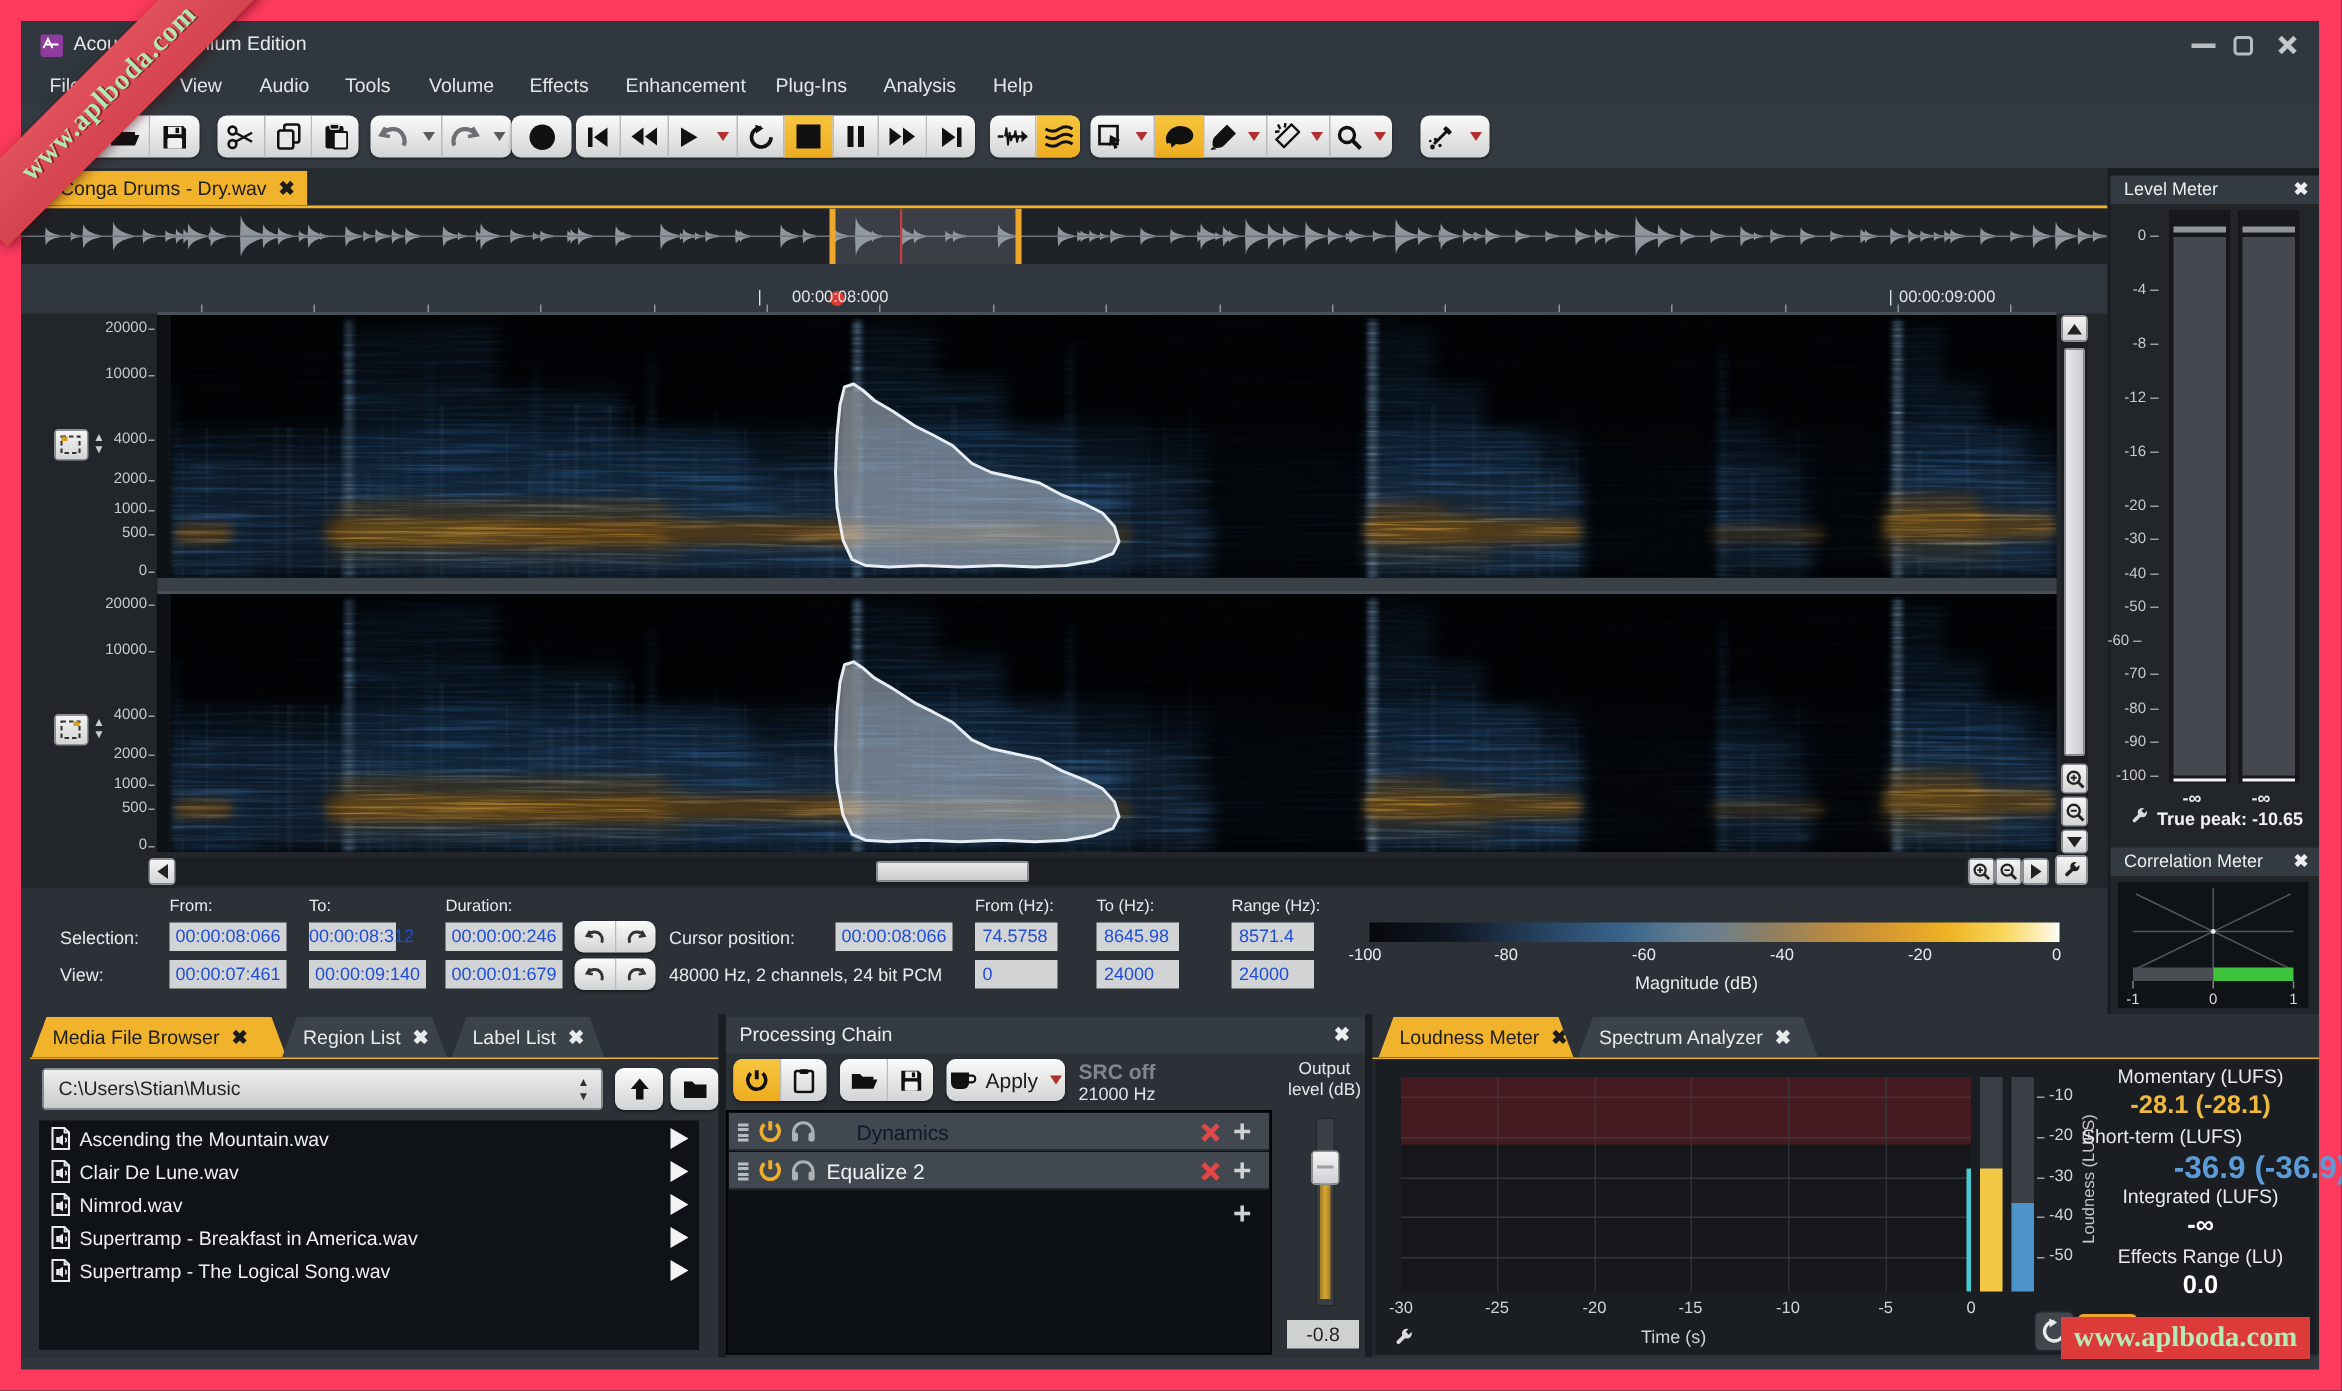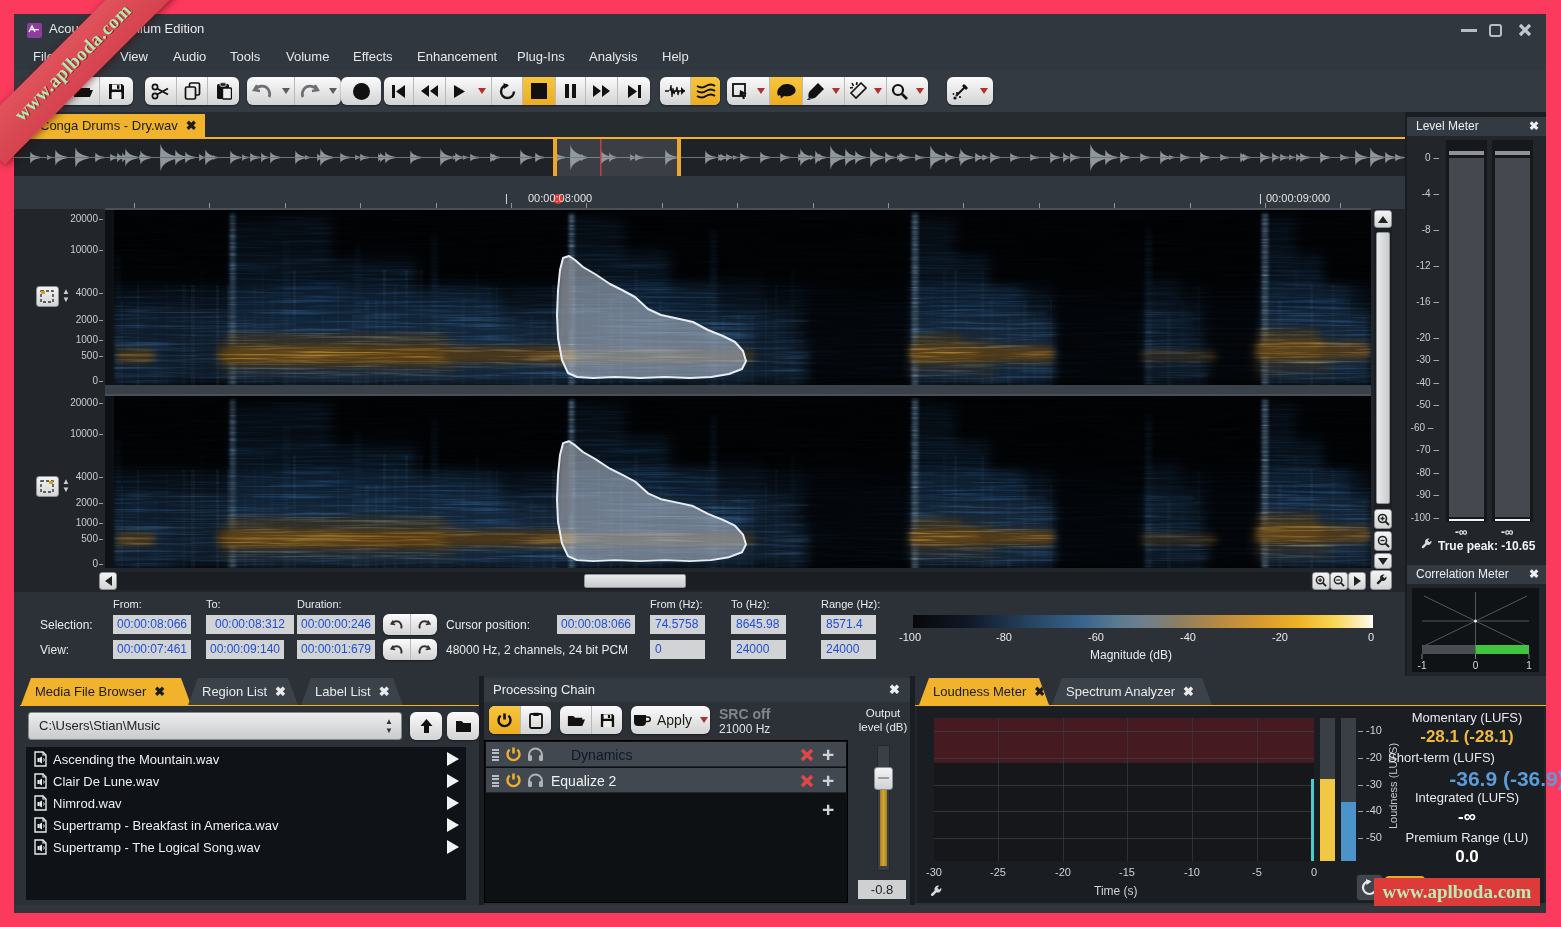--- a/index.html
+++ b/index.html
@@ -891,21 +891,21 @@
 <div id="infobar"></div>
 <div class="ilabel" style="left:113px;top:598px;">From:</div>
 <div class="ilabel" style="left:206px;top:598px;">To:</div>
 <div class="ilabel" style="left:297px;top:598px;">Duration:</div>
 <div class="ilabel" style="left:650px;top:598px;">From (Hz):</div>
 <div class="ilabel" style="left:731px;top:598px;">To (Hz):</div>
 <div class="ilabel" style="left:821px;top:598px;">Range (Hz):</div>
 <div class="ilabel" style="left:40px;top:618px;font-size:12px;">Selection:</div>
 <div class="ilabel" style="left:40px;top:643px;font-size:12px;">View:</div>
 <div class="ifield" style="left:113px;top:615px;width:78px;">00:00:08:066</div>
-<div class="ifield" style="left:206px;top:615px;width:88px;">00:00:08:312</div>
+<div class="ifield" style="left:206px;top:615px;width:58px;">00:00:08:312</div>
 <div class="ifield" style="left:297px;top:615px;width:78px;">00:00:00:246</div>
 <div class="ifield" style="left:113px;top:640px;width:78px;">00:00:07:461</div>
 <div class="ifield" style="left:206px;top:640px;width:78px;">00:00:09:140</div>
 <div class="ifield" style="left:297px;top:640px;width:78px;">00:00:01:679</div>
 <div class="tgroup" style="left:383px;top:614px;height:21px;">
  <div class="tbtn" style="width:27px;height:21px;">
       <svg width="13" height="11" viewBox="0 0 20 16">
         <path d="M5 2 L2 7 L8 8" fill="none" stroke="#333" stroke-width="2.6"></path>
         <path d="M3 7 C6 2 13 2 16 6 C18 9 18 12 17 14" fill="none" stroke="#333" stroke-width="3"></path>
       </svg>
@@ -954,21 +954,21 @@
 <div style="position:absolute;left:1407px;top:136px;width:139px;height:429px;background:#22262b;"></div>
 <div style="position:absolute;left:1405px;top:152px;width:34px;text-align:right;font-size:10px;color:#caccd0;">0 –</div>
 <div style="position:absolute;left:1405px;top:188px;width:34px;text-align:right;font-size:10px;color:#caccd0;">-4 –</div>
 <div style="position:absolute;left:1405px;top:224px;width:34px;text-align:right;font-size:10px;color:#caccd0;">-8 –</div>
 <div style="position:absolute;left:1405px;top:260px;width:34px;text-align:right;font-size:10px;color:#caccd0;">-12 –</div>
 <div style="position:absolute;left:1405px;top:296px;width:34px;text-align:right;font-size:10px;color:#caccd0;">-16 –</div>
 <div style="position:absolute;left:1405px;top:332px;width:34px;text-align:right;font-size:10px;color:#caccd0;">-20 –</div>
 <div style="position:absolute;left:1405px;top:354px;width:34px;text-align:right;font-size:10px;color:#caccd0;">-30 –</div>
 <div style="position:absolute;left:1405px;top:377px;width:34px;text-align:right;font-size:10px;color:#caccd0;">-40 –</div>
 <div style="position:absolute;left:1405px;top:399px;width:34px;text-align:right;font-size:10px;color:#caccd0;">-50 –</div>
-<div style="position:absolute;left:1405px;top:422px;width:34px;text-align:center;font-size:10px;color:#caccd0;">-60 –</div>
+<div style="position:absolute;left:1405px;top:422px;width:34px;text-align:left;font-size:10px;color:#caccd0;">-60 –</div>
 <div style="position:absolute;left:1405px;top:444px;width:34px;text-align:right;font-size:10px;color:#caccd0;">-70 –</div>
 <div style="position:absolute;left:1405px;top:467px;width:34px;text-align:right;font-size:10px;color:#caccd0;">-80 –</div>
 <div style="position:absolute;left:1405px;top:489px;width:34px;text-align:right;font-size:10px;color:#caccd0;">-90 –</div>
 <div style="position:absolute;left:1405px;top:512px;width:34px;text-align:right;font-size:10px;color:#caccd0;">-100 –</div>
 <div style="position:absolute;left:1446px;top:140px;width:41px;height:382px;background:#16181c;"></div>
 <div style="position:absolute;left:1492px;top:140px;width:41px;height:382px;background:#16181c;"></div>
 <div style="position:absolute;left:1449px;top:151px;width:35px;height:4px;background:#8f9499;"></div>
 <div style="position:absolute;left:1495px;top:151px;width:35px;height:4px;background:#8f9499;"></div>
 <div style="position:absolute;left:1449px;top:158px;width:35px;height:359px;background:#45494f;"></div>
 <div style="position:absolute;left:1495px;top:158px;width:35px;height:359px;background:#45494f;"></div>
@@ -1219,21 +1219,21 @@
 <div style="position:absolute;left:1366px;top:804px;font-size:11px;color:#d0d3d6;">-40</div>
 <div style="position:absolute;left:1358px;top:838px;width:5px;height:1px;background:#9ba0a5;"></div>
 <div style="position:absolute;left:1366px;top:831px;font-size:11px;color:#d0d3d6;">-50</div>
 <div style="position:absolute;left:1378px;top:780px;font-size:11px;color:#c5c8cc;transform:rotate(-90deg);transform-origin:center;width:110px;text-align:center;margin-left:-40px;">Loudness (LUFS)</div>
 <div style="position:absolute;left:1388px;top:710px;width:158px;text-align:center;font-size:13px;color:#e8eaec;">Momentary (LUFS)</div>
 <div style="position:absolute;left:1388px;top:727px;width:158px;text-align:center;font-size:17px;color:#f0b93c;font-weight:bold;">-28.1 (-28.1)</div>
 <div style="position:absolute;left:1388px;top:750px;width:158px;font-size:13px;color:#e8eaec;">Short-term (LUFS)</div>
 <div style="position:absolute;left:1428px;top:767px;width:158px;text-align:center;font-size:21px;color:#5b9bd8;font-weight:bold;">-36.9 (-36.9)</div>
 <div style="position:absolute;left:1388px;top:790px;width:158px;text-align:center;font-size:13px;color:#e8eaec;">Integrated (LUFS)</div>
 <div style="position:absolute;left:1388px;top:807px;width:158px;text-align:center;font-size:17px;color:#ffffff;font-weight:bold;">-∞</div>
-<div style="position:absolute;left:1388px;top:830px;width:158px;text-align:center;font-size:13px;color:#e8eaec;">Premium Range (LU)</div>
+<div style="position:absolute;left:1388px;top:830px;width:158px;text-align:center;font-size:13px;color:#e8eaec;">Effects Range (LU)</div>
 <div style="position:absolute;left:1388px;top:847px;width:158px;text-align:center;font-size:17px;color:#ffffff;font-weight:bold;">0.0</div>
 <div style="position:absolute;left:1356px;top:874px;width:27px;height:27px;background:#41464c;border:1px solid #212529;border-radius:4px;"></div>
 <svg style="position:absolute;left:1361px;top:879px;" width="17" height="17" viewBox="0 0 17 17">
     <path d="M8.5 2 A6.5 6.5 0 1 0 15 8.5" fill="none" stroke="#e8eaec" stroke-width="2.2"></path>
     <path d="M5 0 L10.5 2.5 L5.5 6 z" fill="#e8eaec"></path>
   </svg>
 <div style="position:absolute;left:1385px;top:876px;width:40px;height:22px;background:#f0a62a;border-radius:4px;"></div>
 <div id="ribbon">www.aplboda.com</div>
 <div id="watermark">www.aplboda.com</div>
 

